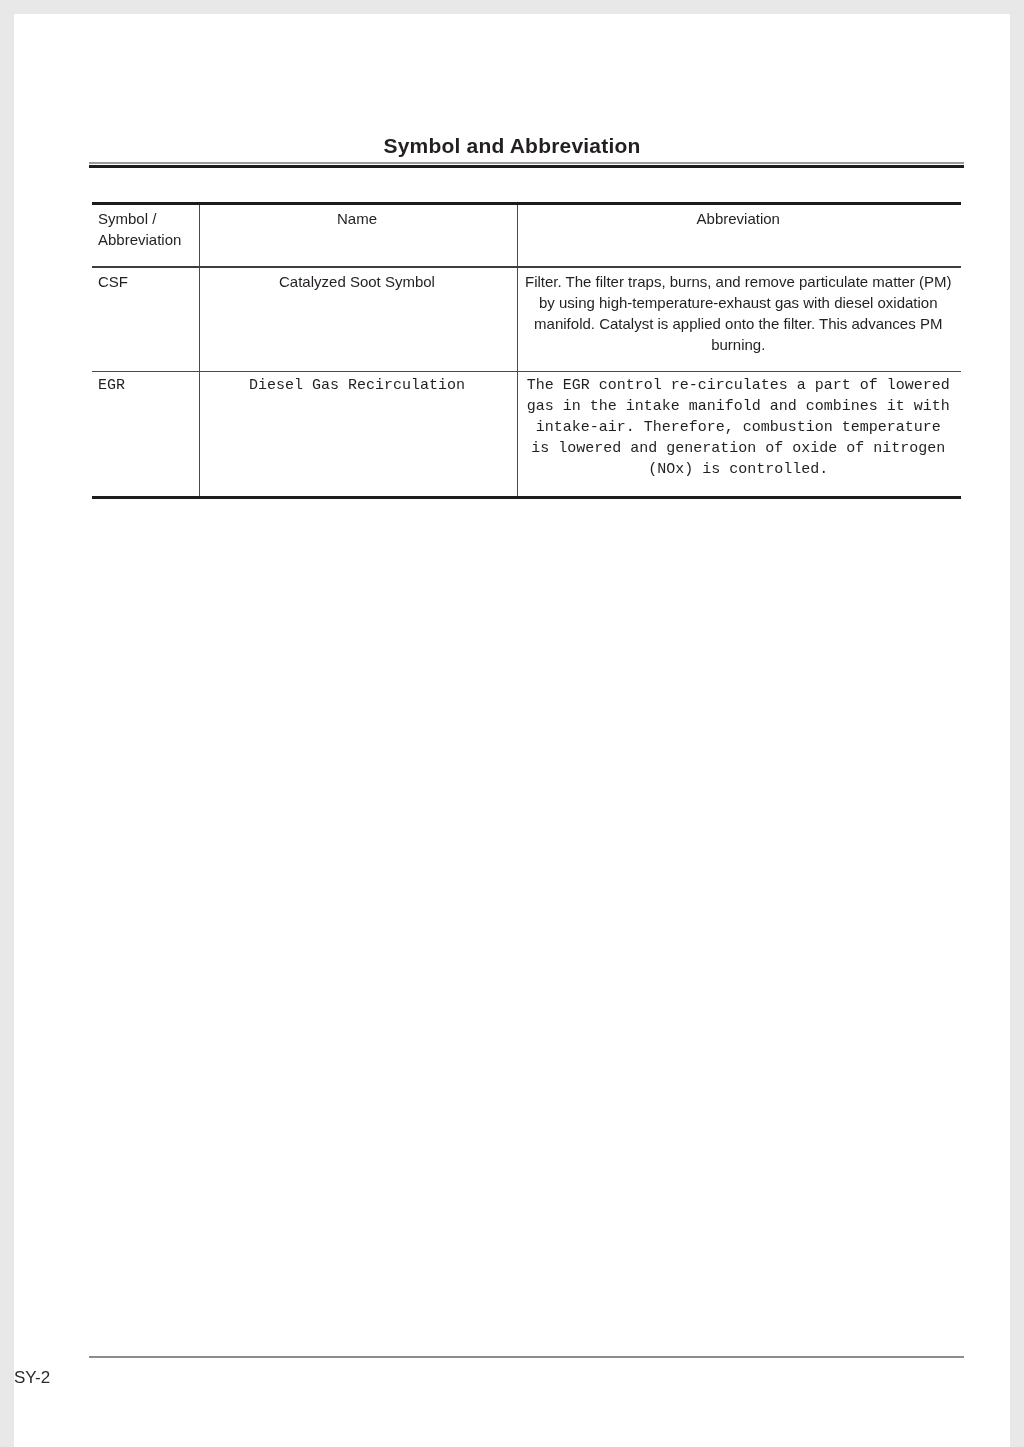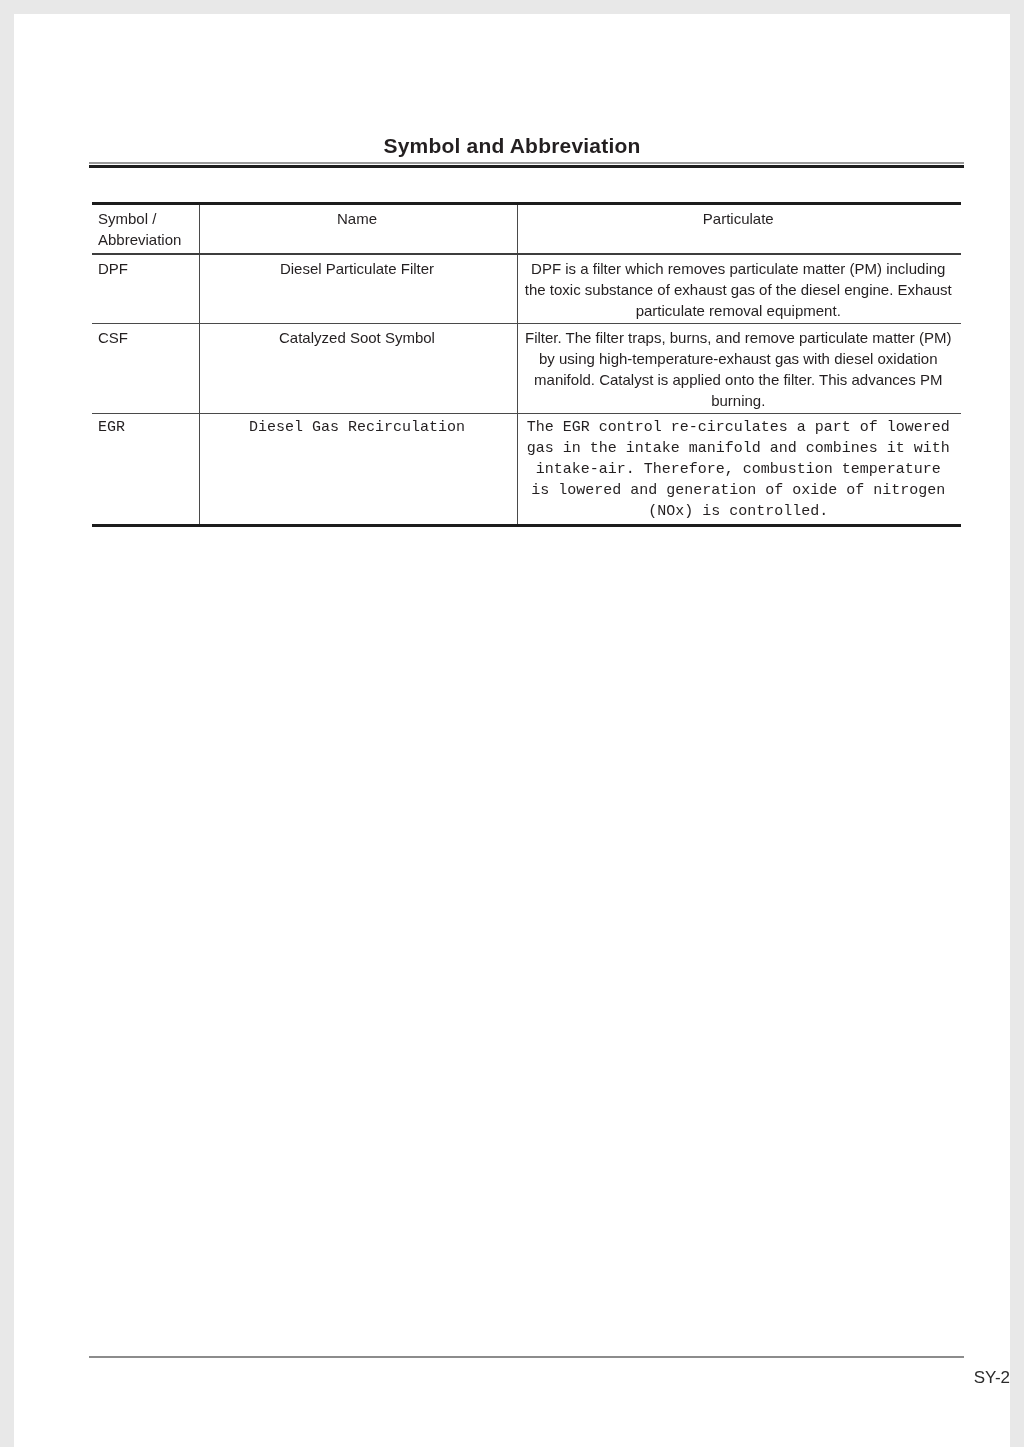--- a/index.html
+++ b/index.html
@@ -48,21 +48,21 @@
     line-height: 21px;
   }
   col.c-sym  { width: 107px; }
   col.c-name { width: 318px; }
   col.c-expl { width: 444px; }
 
   .abbr-table th, .abbr-table td {
     vertical-align: top;
     text-align: left;
     font-weight: normal;
-    padding: 3px 8px 2px 6px;
+    padding: 3px 8px 16px 6px;
     border-top: 1px solid #4a4a4a;
   }
   .abbr-table thead th { border-top: none; border-bottom: 2px solid #3d3d3d; height: 50px; }
   .abbr-table th + th, .abbr-table td + td { border-left: 1px solid #4a4a4a; text-align: center; }
 
   .row-dpf td, .row-doc td { height: 65px; }
   .row-csf td { height: 83px; }
   .row-pm  td { height: 24px; }
   .row-egr td { height: 87px; font-family: Liberation Mono, monospace; }
 
@@ -72,21 +72,21 @@
     left: 75px;
     width: 875px;
     height: 2px;
     background: #8c8c8c;
   }
   .footer-text {
     position: absolute;
     top: 1354px;
     left: 0;
     width: 100%;
-    text-align: right;
+    text-align: left;
     font-size: 17px;
     color: #2b2b2b;
   }
 </style>
 </head>
 <body>
 
 <div class="page">
 
   <h1 class="title">Symbol and Abbreviation</h1>
@@ -100,29 +100,24 @@
   <table class="abbr-table">
     <colgroup>
       <col class="c-sym">
       <col class="c-name">
       <col class="c-expl">
     </colgroup>
     <thead>
       <tr>
         <th>Symbol / Abbreviation</th>
         <th>Name</th>
-        <th>Particulate</th>
+        <th>Abbreviation</th>
       </tr>
     </thead>
     <tbody>
-      <tr class="row-dpf">
-        <td>DPF</td>
-        <td>Diesel Particulate Filter</td>
-        <td>DPF is a filter which removes particulate matter (PM) including the toxic substance of exhaust gas of the diesel engine. Exhaust particulate removal equipment.</td>
-      </tr>
       <tr class="row-csf">
         <td>CSF</td>
         <td>Catalyzed Soot Symbol</td>
         <td>Filter. The filter traps, burns, and remove particulate matter (PM) by using high-temperature-exhaust gas with diesel oxidation manifold. Catalyst is applied onto the filter. This advances PM burning.</td>
       </tr>
       <tr class="row-egr">
         <td>EGR</td>
         <td>Diesel Gas Recirculation</td>
         <td>The EGR control re-circulates a part of lowered gas in the intake manifold and combines it with intake-air. Therefore, combustion temperature is lowered and generation of oxide of nitrogen (NOx) is controlled.</td>
       </tr>

